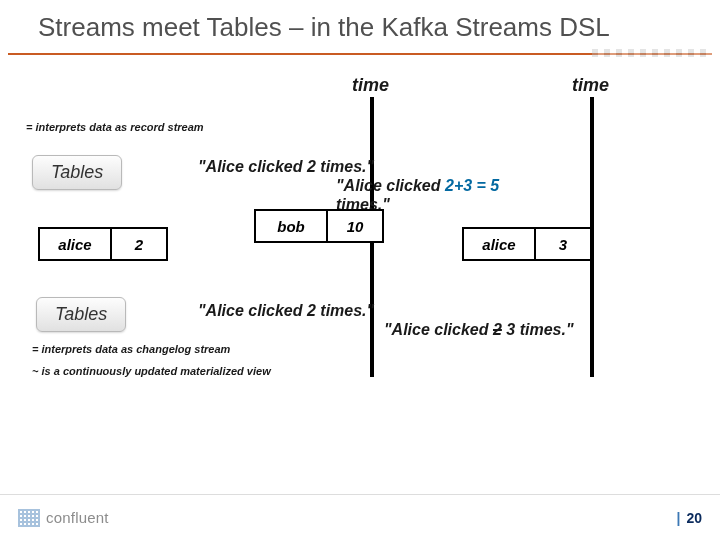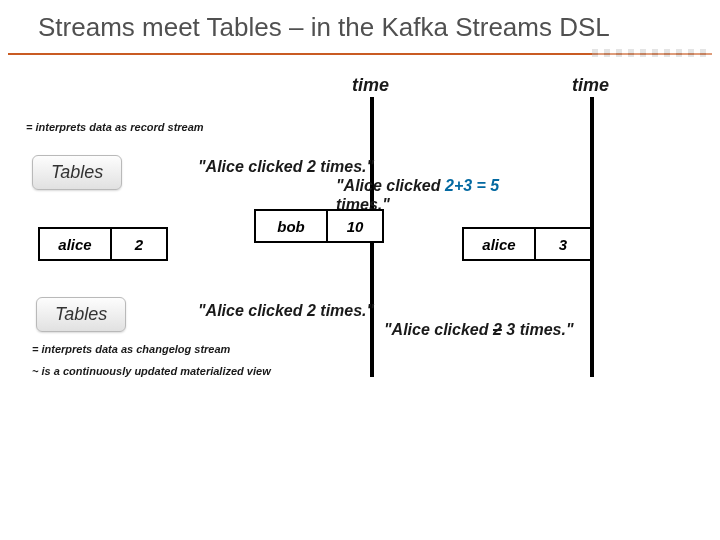--- a/index.html
+++ b/index.html
@@ -143,14 +143,23 @@
     <div class="speech" style="left:198px; top:240px; width:210px;">"Alice clicked 2 times."</div>
     <div class="speech" style="left:384px; top:240px; width:260px;">
       <span>"Alice clicked </span><span class="strike">2</span><span> 3 times."</span>
     </div>
 
     <div class="note" style="position:absolute; left:32px; top:304px;">~ is a continuously updated materialized view</div>
     <div class="note" style="position:absolute; left:32px; top:282px;">= interprets data as changelog stream</div>
 
   </div>
 
+  <div class="footer">
+    <div class="logo">
+      <div class="logo-mark"></div>
+      <div class="logo-text">confluent</div>
+    </div>
+    <div class="pagenum">
+      <span class="bar">|</span><span>20</span>
+    </div>
+  </div>
 
 </div>
 
 </body></html>

